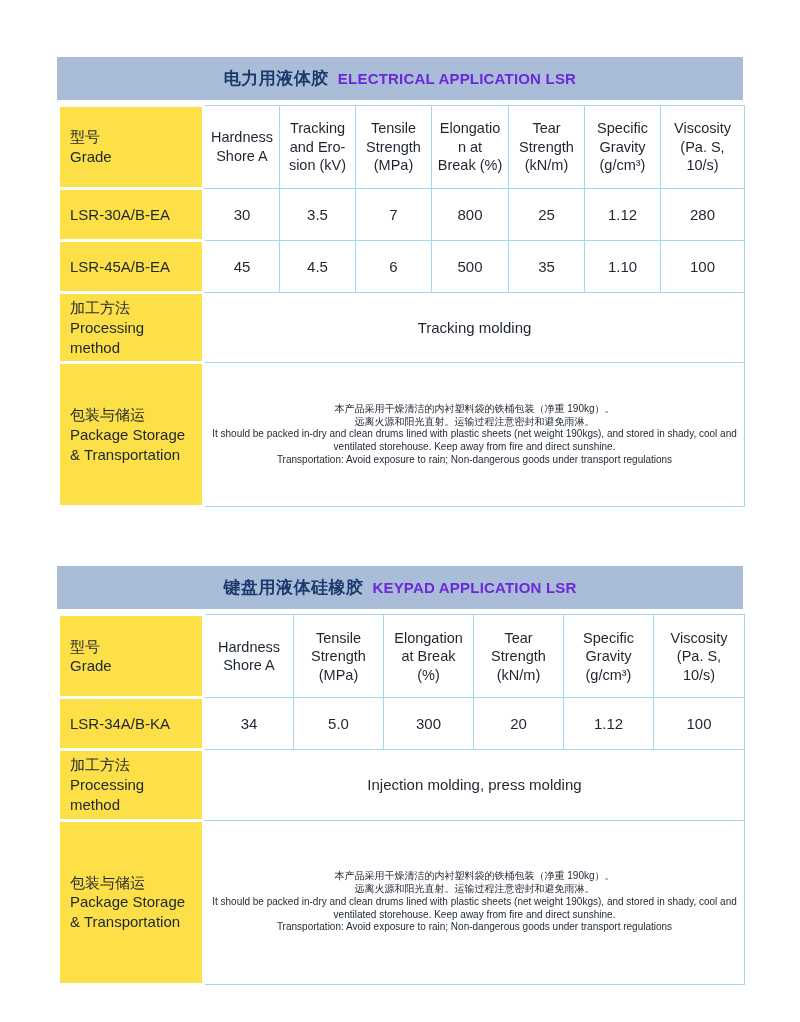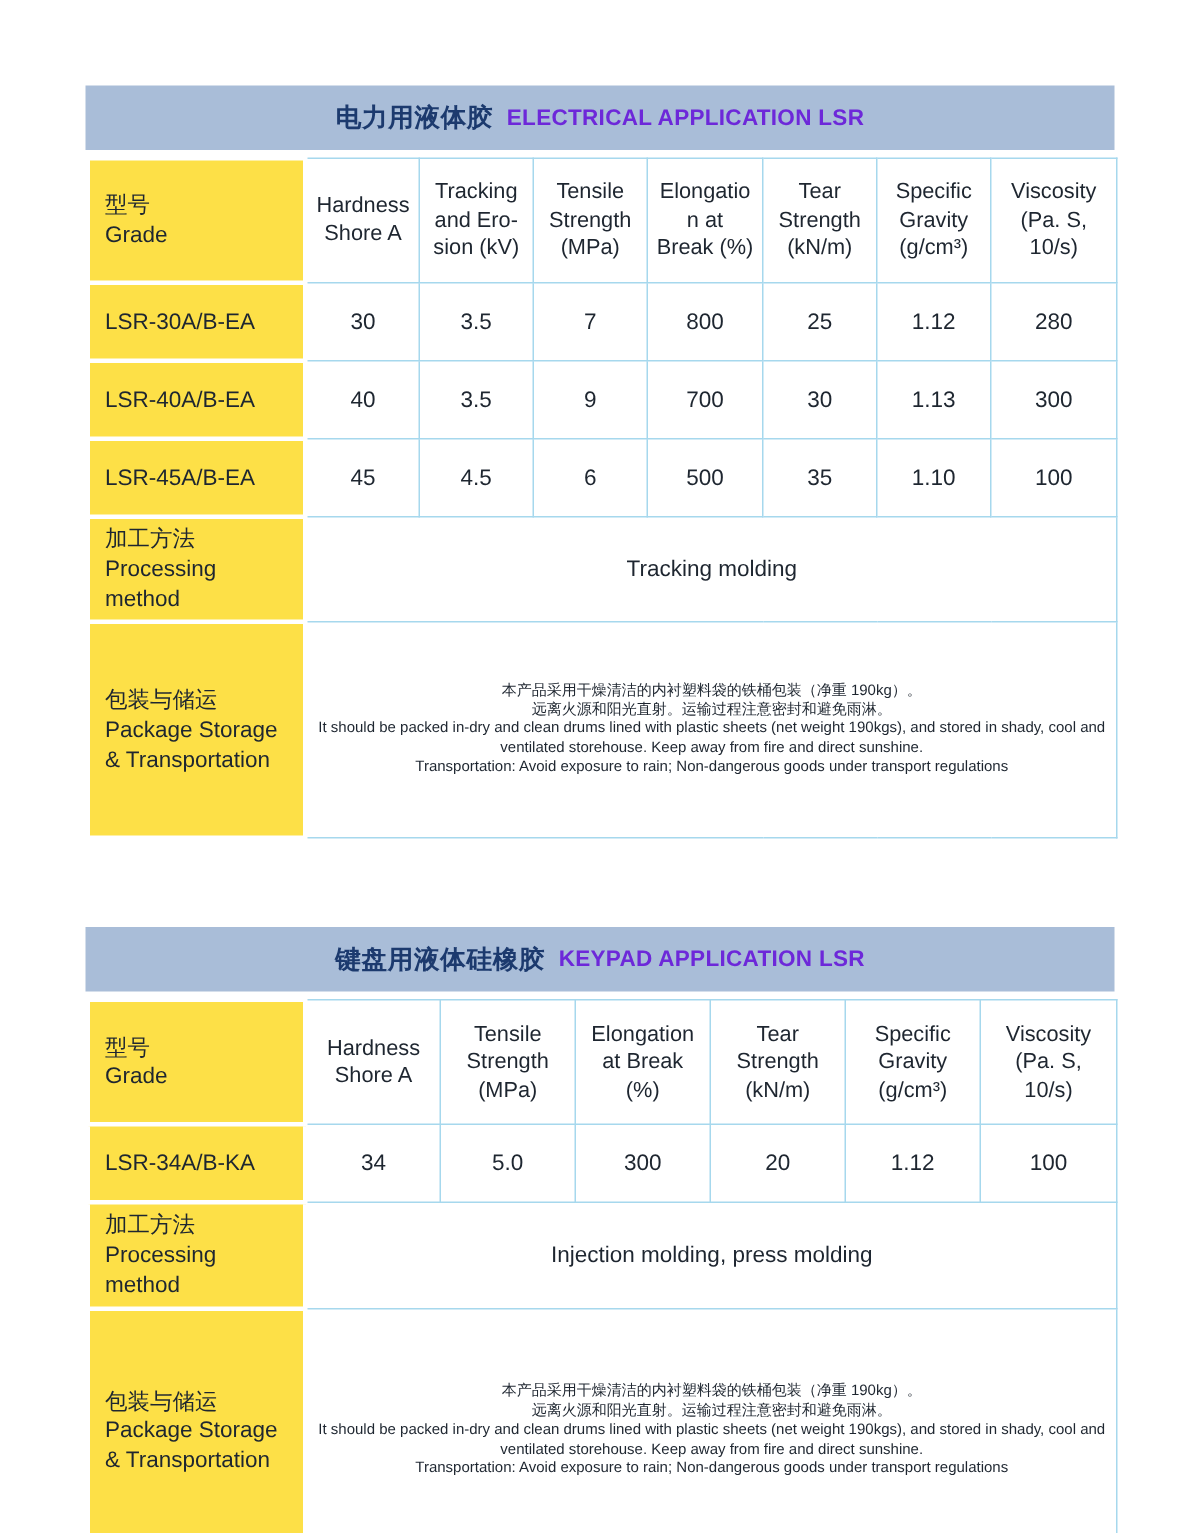--- a/index.html
+++ b/index.html
@@ -121,30 +121,20 @@
         <td class="label">LSR-30A/B-EA</td>
         <td>30</td>
         <td>3.5</td>
         <td>7</td>
         <td>800</td>
         <td>25</td>
         <td>1.12</td>
         <td>280</td>
       </tr>
       <tr class="data-row">
-        <td class="label">LSR-40A/B-EA</td>
-        <td>40</td>
-        <td>3.5</td>
-        <td>9</td>
-        <td>700</td>
-        <td>30</td>
-        <td>1.13</td>
-        <td>300</td>
-      </tr>
-      <tr class="data-row">
         <td class="label">LSR-45A/B-EA</td>
         <td>45</td>
         <td>4.5</td>
         <td>6</td>
         <td>500</td>
         <td>35</td>
         <td>1.10</td>
         <td>100</td>
       </tr>
       <tr class="proc-row">

